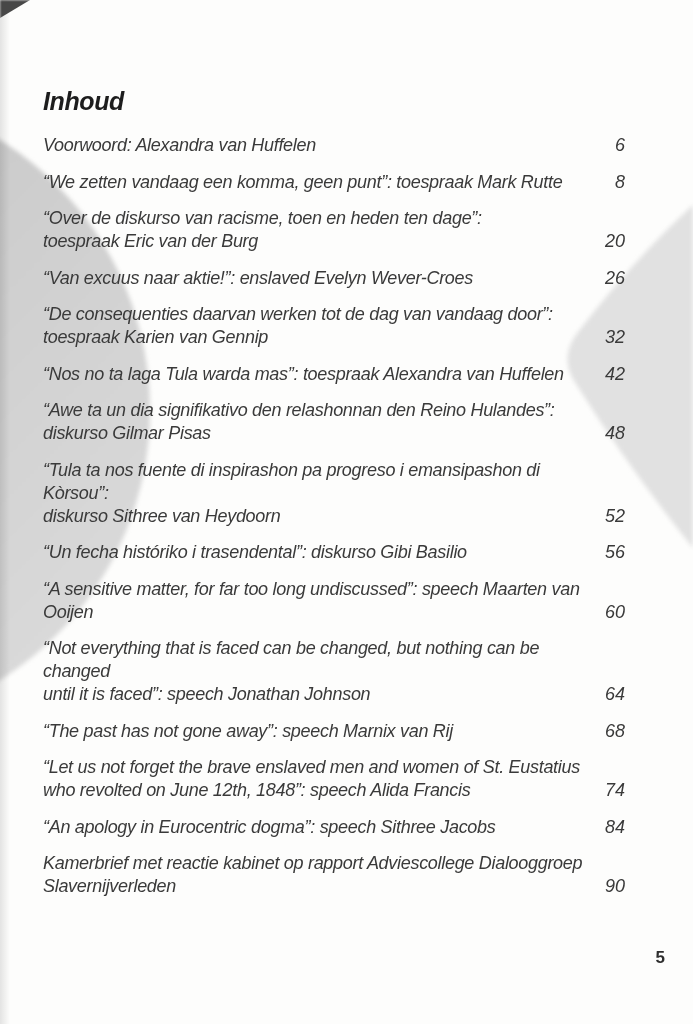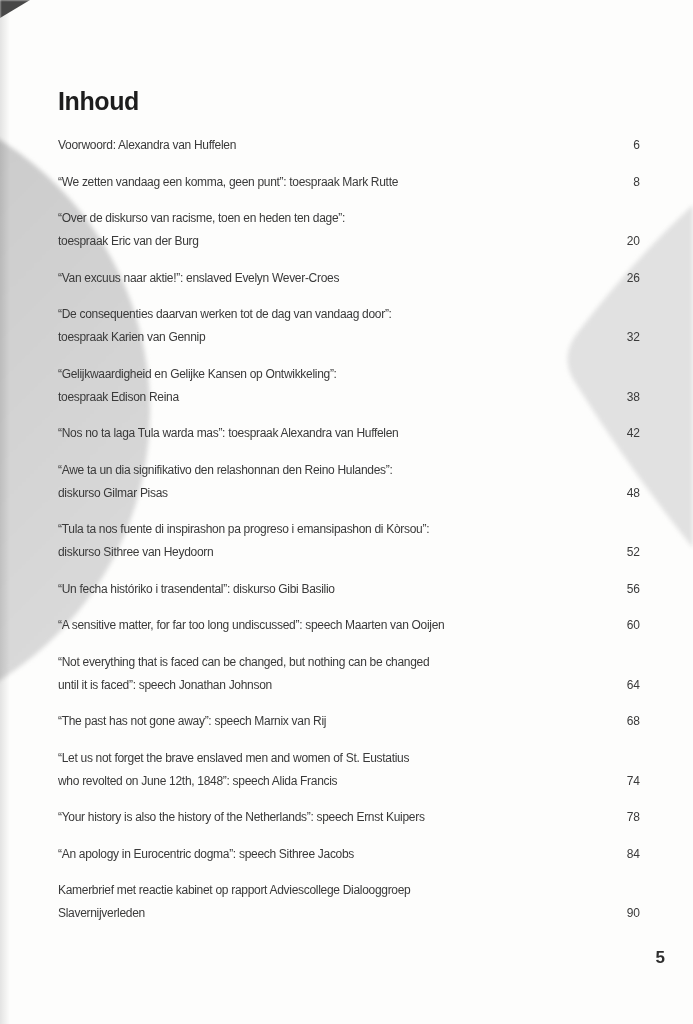--- a/index.html
+++ b/index.html
@@ -46,39 +46,40 @@
     left: 520px; top: 170px;
     width: 173px; height: 400px;
     overflow: visible;
     filter: blur(2px);
     z-index: 0;
   }
 
   
   .toc-container {
     position: absolute;
-    left: 58px; top: 86px;
+    left: 43px; top: 86px;
     width: 582px;
     z-index: 3;
     color: #3a3a3a;
+    font-style: italic;
   }
   .page-title {
     margin: 0 0 18px 0;
     font-size: 25px;
     line-height: 30px;
     font-weight: bold;
     color: #1d1d1d;
     letter-spacing: -0.4px;
   }
   .toc-row {
     display: flex;
     justify-content: space-between;
     align-items: flex-end;
     margin-bottom: 13.5px;
-    font-size: 12px;
+    font-size: 18px;
     line-height: 23px;
     letter-spacing: -0.3px;
   }
   .toc-title {
     white-space: pre-line;
     flex: 1 1 auto;
   }
   .toc-num {
     flex: 0 0 auto;
     margin-left: 8px;
@@ -124,25 +125,20 @@
   <div class="toc-row">
     <div class="toc-title">“Van excuus naar aktie!”: enslaved Evelyn Wever-Croes</div>
     <div class="toc-num">26</div>
   </div>
   <div class="toc-row">
     <div class="toc-title">“De consequenties daarvan werken tot de dag van vandaag door”:
 toespraak Karien van Gennip</div>
     <div class="toc-num">32</div>
   </div>
   <div class="toc-row">
-    <div class="toc-title">“Gelijkwaardigheid en Gelijke Kansen op Ontwikkeling”:
-toespraak Edison Reina</div>
-    <div class="toc-num">38</div>
-  </div>
-  <div class="toc-row">
     <div class="toc-title">“Nos no ta laga Tula warda mas”: toespraak Alexandra van Huffelen</div>
     <div class="toc-num">42</div>
   </div>
   <div class="toc-row">
     <div class="toc-title">“Awe ta un dia signifikativo den relashonnan den Reino Hulandes”:
 diskurso Gilmar Pisas</div>
     <div class="toc-num">48</div>
   </div>
   <div class="toc-row">
     <div class="toc-title">“Tula ta nos fuente di inspirashon pa progreso i emansipashon di Kòrsou”:
@@ -165,24 +161,20 @@
   <div class="toc-row">
     <div class="toc-title">“The past has not gone away”: speech Marnix van Rij</div>
     <div class="toc-num">68</div>
   </div>
   <div class="toc-row">
     <div class="toc-title">“Let us not forget the brave enslaved men and women of St. Eustatius
 who revolted on June 12th, 1848”: speech Alida Francis</div>
     <div class="toc-num">74</div>
   </div>
   <div class="toc-row">
-    <div class="toc-title">“Your history is also the history of the Netherlands”: speech Ernst Kuipers</div>
-    <div class="toc-num">78</div>
-  </div>
-  <div class="toc-row">
     <div class="toc-title">“An apology in Eurocentric dogma”: speech Sithree Jacobs</div>
     <div class="toc-num">84</div>
   </div>
   <div class="toc-row">
     <div class="toc-title">Kamerbrief met reactie kabinet op rapport Adviescollege Dialooggroep
 Slavernijverleden</div>
     <div class="toc-num">90</div>
   </div>
 </div>
 

